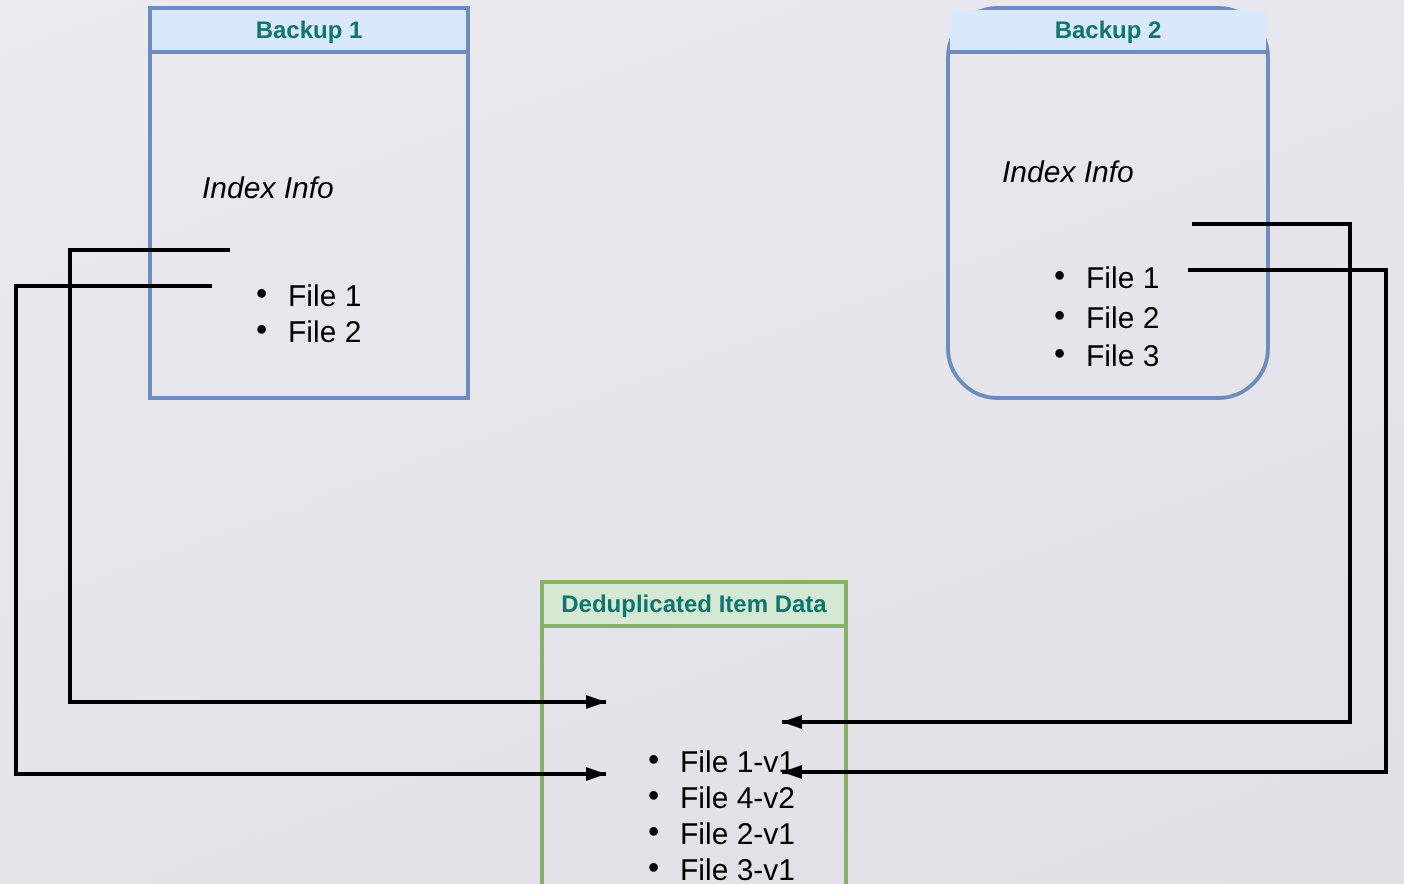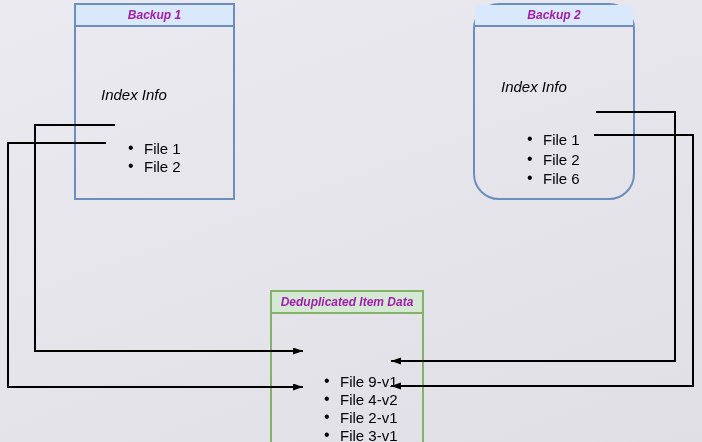--- a/index.html
+++ b/index.html
@@ -23,22 +23,21 @@
   }
   .box.blue   { border: 2px solid #6c8ebf; }
   .box.green  { border: 2px solid #82b366; }
   .box-header {
     box-sizing: border-box;
     height: 22px;
     line-height: 20px;
     text-align: center;
     font-size: 12px;
     font-weight: bold;
-    color: #a21caf;
-    font-style: italic;
+    color: #0f766e;
   }
   .blue  .box-header { background: #dae8fc; border-bottom: 2px solid #6c8ebf; }
   .green .box-header { background: #d5e8d4; border-bottom: 2px solid #82b366; }
   .box-body { position: relative; width: 100%; }
   .subtitle {
     position: absolute;
     font-size: 15px;
     color: #000000;
     white-space: nowrap;
     font-style: italic;
@@ -102,30 +101,30 @@
     </div>
   </div>
 
   <div class="box blue" id="backup2">
     <div class="box-header">Backup 2</div>
     <div class="box-body">
       <div class="subtitle">Index Info</div>
       <ul class="filelist lh195">
         <li>File 1</li>
         <li>File 2</li>
-        <li>File 6</li>
+        <li>File 3</li>
       </ul>
     </div>
   </div>
 
   <div class="box green" id="dedup">
     <div class="box-header">Deduplicated Item Data</div>
     <div class="box-body">
       <ul class="filelist lh18">
-        <li>File 9-v1</li>
+        <li>File 1-v1</li>
         <li>File 4-v2</li>
         <li>File 2-v1</li>
         <li>File 3-v1</li>
       </ul>
     </div>
   </div>
 
   <svg class="overlay" viewBox="0 0 702 442" aria-hidden="true">
     <defs>
       <marker id="ah" markerWidth="11" markerHeight="8" refX="10" refY="3.5" orient="auto" markerUnits="userSpaceOnUse">

